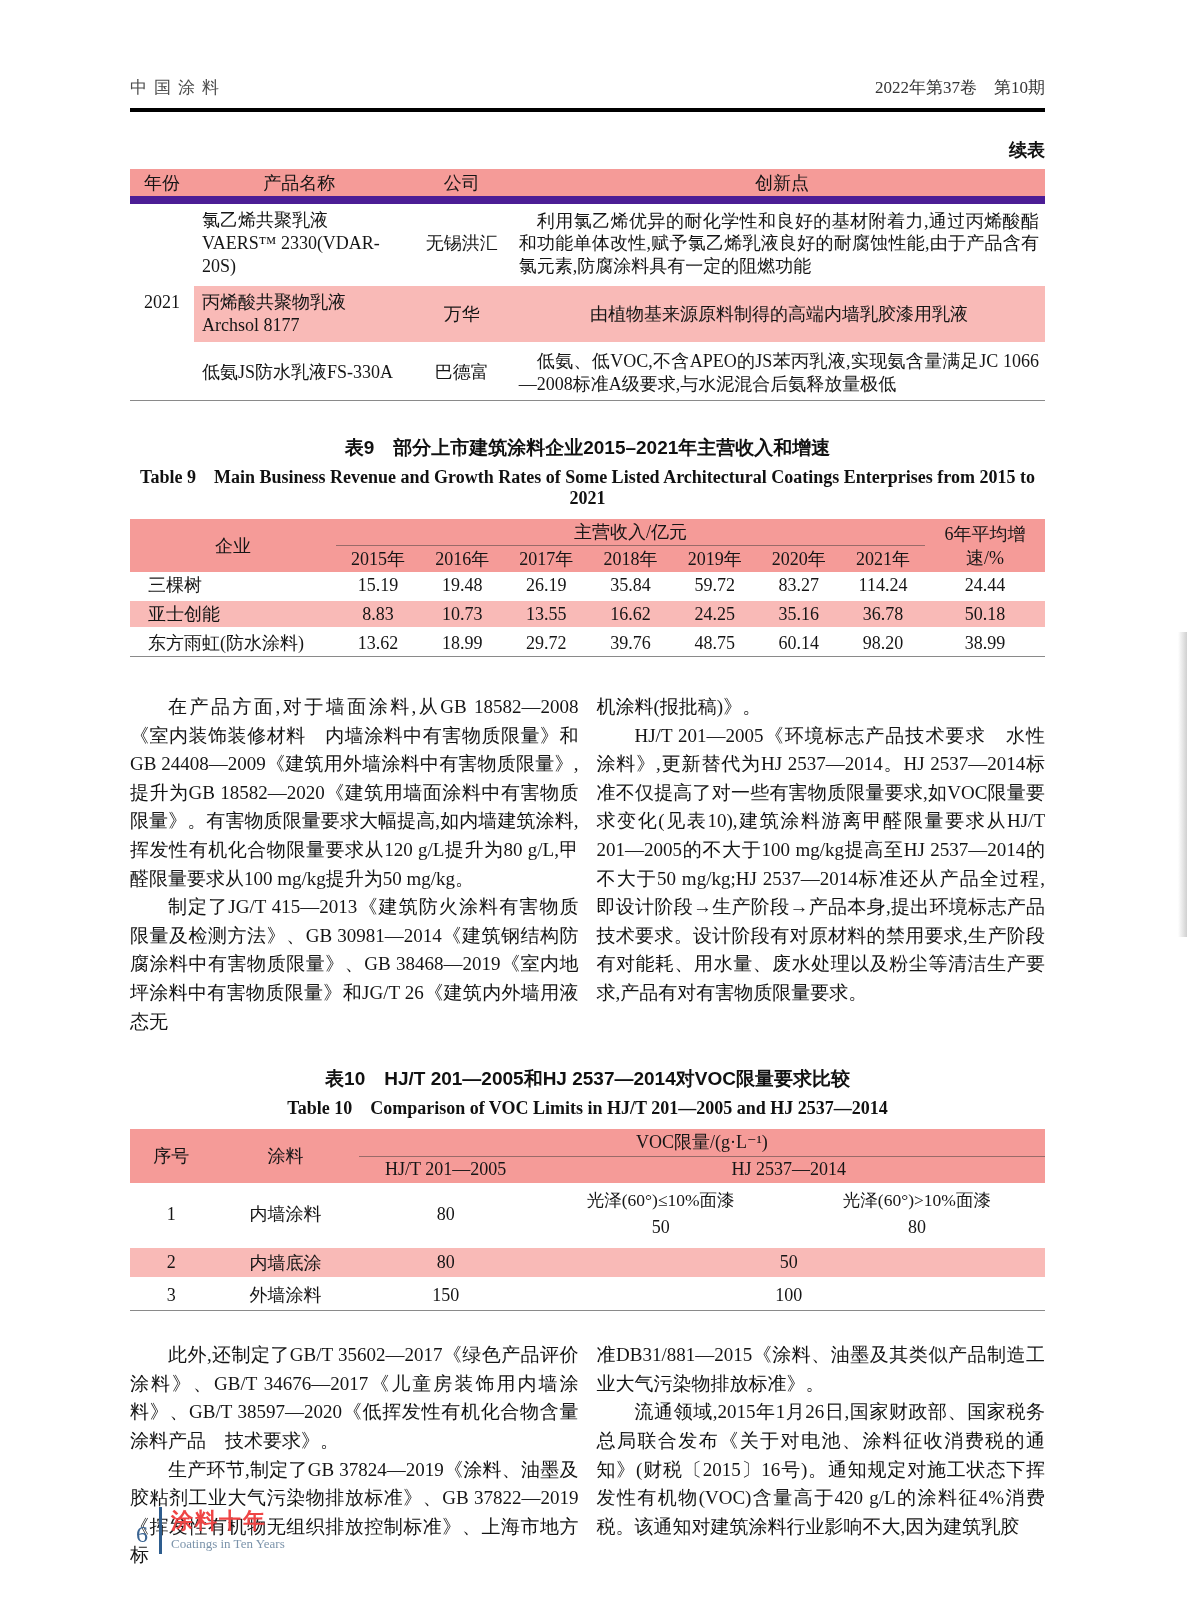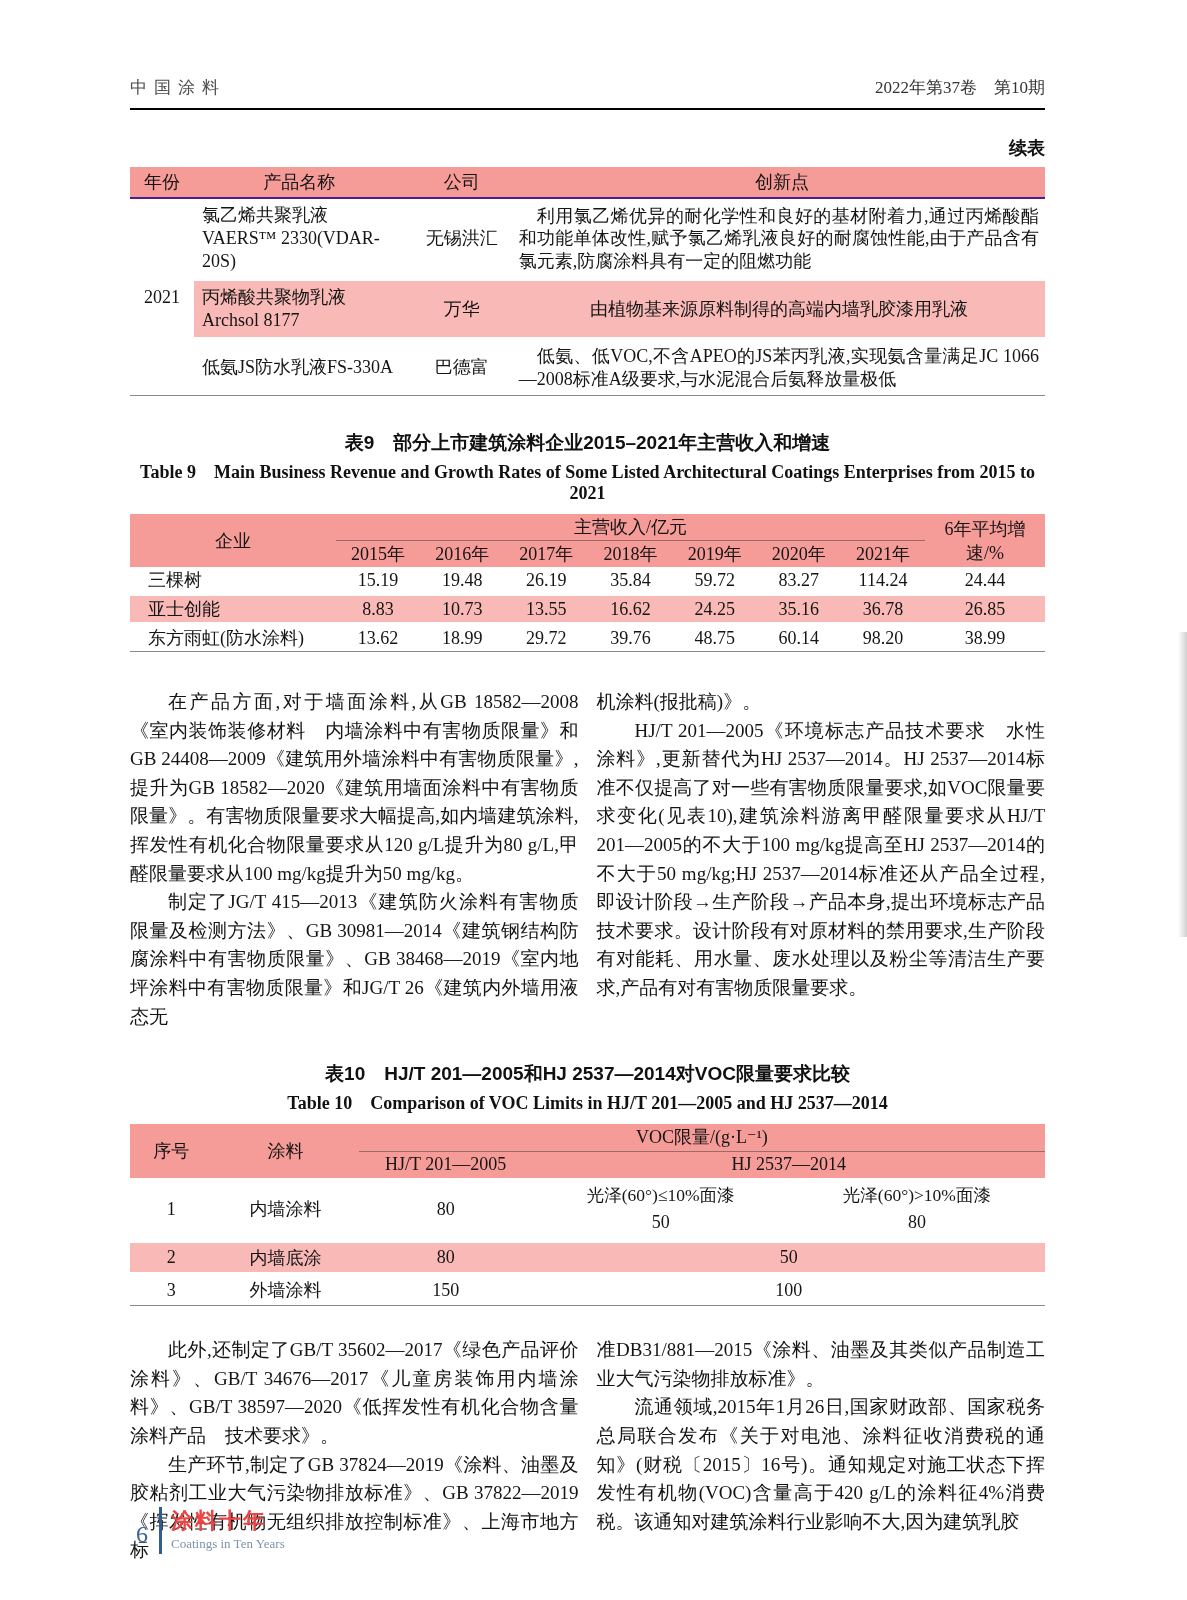--- a/index.html
+++ b/index.html
@@ -7,40 +7,40 @@
   .page {
     width:1187px; height:1600px; position:relative; background:#ffffff;
     font-family:"Liberation Serif","DejaVu Serif",serif; color:#1d1d1d;
     margin:0 auto; overflow:hidden;
   }
   .content { padding:0 142px 0 130px; }
 
   
   .page-header {
     display:flex; justify-content:space-between; align-items:flex-start;
-    padding:76px 0 9px 0; border-bottom:2px solid #000000;
+    padding:76px 0 9px 0; border-bottom:4px solid #000000;
   }
   .journal-name { font-size:17px; letter-spacing:7px; color:#4c4c4c; }
   .issue-info   { font-size:17px; color:#333; }
 
   
   .continued-label {
     text-align:right; font-family:"Liberation Sans","DejaVu Sans",sans-serif;
     font-weight:bold; font-size:18px; margin:26px 0 7px 0; color:#111;
   }
 
   
   table { width:100%; border-collapse:collapse; table-layout:fixed; }
   td, th { font-weight:normal; font-size:18px; color:#151515; }
   .pink-head td, .pink-head th { background:#f59b98; }
   tr.pink td { background:#f9bab7; border-top:3px solid #fff; border-bottom:3px solid #fff; }
 
   
   .t1 { border-bottom:1.5px solid #8a8a8a; }
-  .t1 thead th { height:31px; border-bottom:2px solid #4c1d95; }
+  .t1 thead th { height:31px; border-bottom:8px solid #4c1d95; }
   .t1 td { vertical-align:middle; padding:5px 0; line-height:23px; }
   .t1 .year-cell { text-align:center; }
   .t1 .product-cell { text-align:left; padding-left:8px; }
   .t1 .product-cell .p2:empty { display:none; }
   .t1 .company-cell { text-align:center; }
   .t1 .innovation-cell { text-align:justify; padding-right:6px; line-height:22.5px; }
   .t1 .innovation-cell .innov { text-indent:1em; }
   .t1 .innovation-cell .innov.center { text-indent:0; text-align:center; }
 
   
@@ -201,21 +201,21 @@
         </tr>
         <tr class="pink">
           <td class="name">亚士创能</td>
           <td>8.83</td>
           <td>10.73</td>
           <td>13.55</td>
           <td>16.62</td>
           <td>24.25</td>
           <td>35.16</td>
           <td>36.78</td>
-          <td>26.85</td>
+          <td>50.18</td>
         </tr>
         <tr>
           <td class="name">东方雨虹(防水涂料)</td>
           <td>13.62</td>
           <td>18.99</td>
           <td>29.72</td>
           <td>39.76</td>
           <td>48.75</td>
           <td>60.14</td>
           <td>98.20</td>

